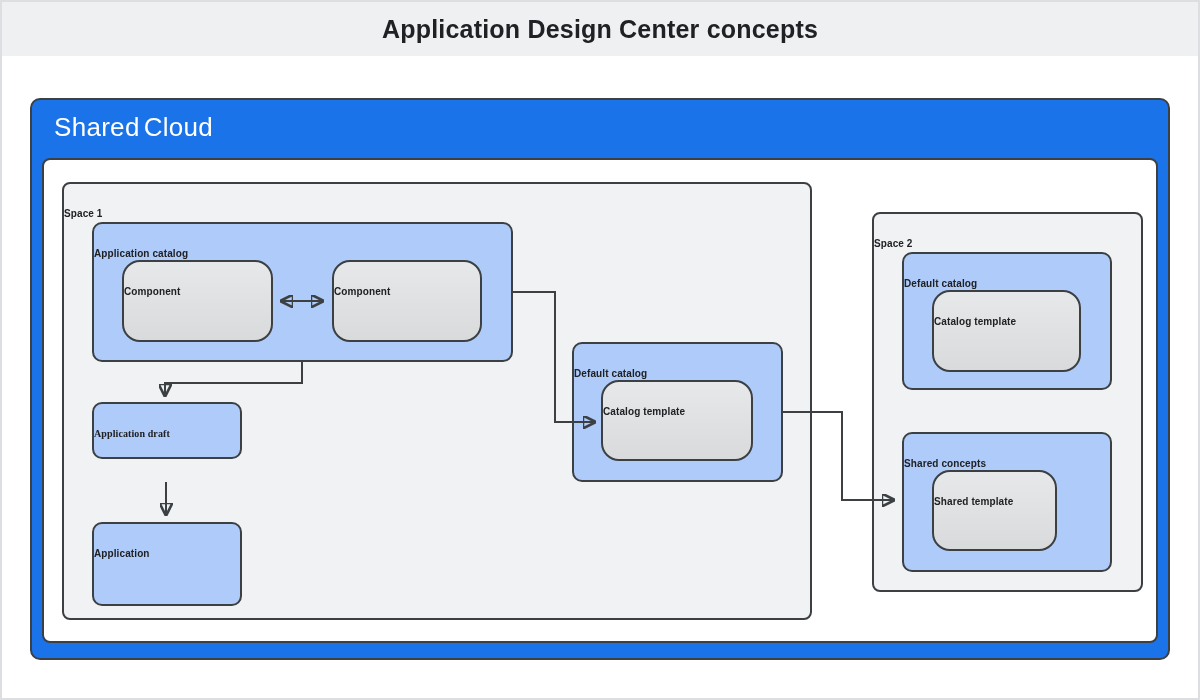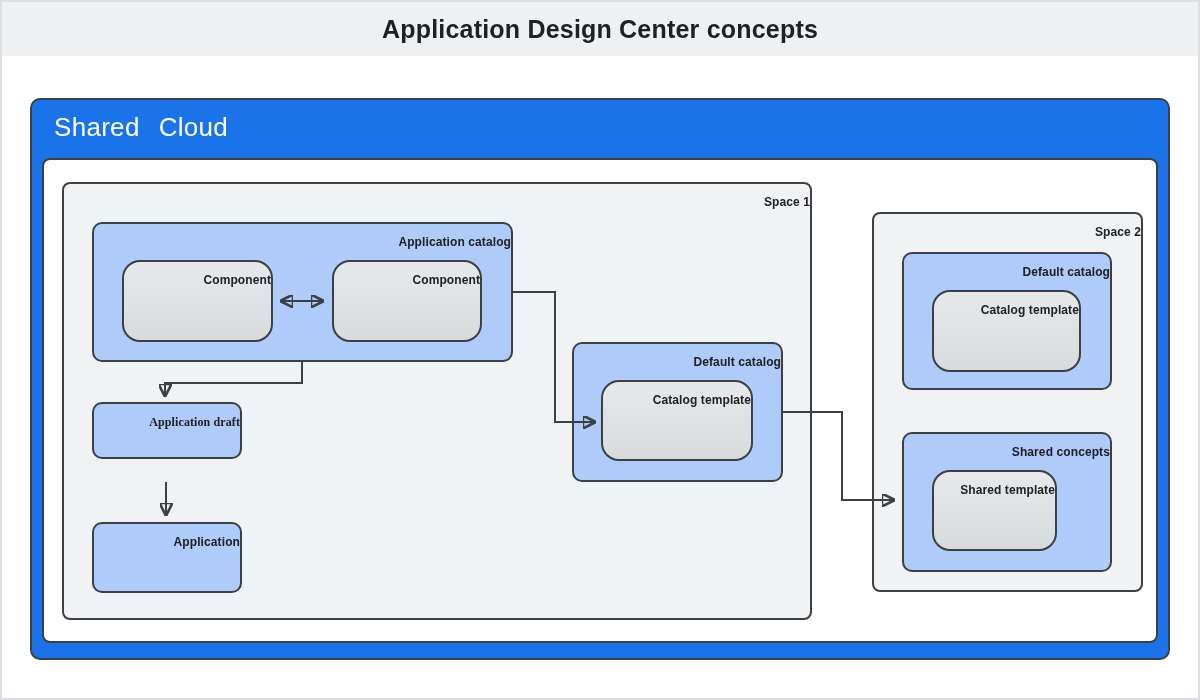--- a/index.html
+++ b/index.html
@@ -45,21 +45,21 @@
   }
   .brand {
     position: absolute;
     left: 22px; top: 12px;
     color: #ffffff;
     font-size: 26px;
     letter-spacing: 0.3px;
     white-space: nowrap;
   }
   .brand .brand-google { font-weight: 500; }
-  .brand .brand-cloud  { font-weight: 300; margin-left: 19px; }
+  .brand .brand-cloud  { font-weight: 300; margin-left: 4px; }
 
   
   .project-inner {
     position: absolute;
     left: 10px; top: 58px;
     width: 1116px; height: 485px;
     background: #ffffff;
     border: 2px solid var(--border-dark, #3c4043);
     border-radius: 8px;
   }
@@ -76,36 +76,36 @@
     border: 2px solid var(--border-dark, #3c4043);
     border-radius: 10px;
   }
   .node-gray {
     background: linear-gradient(var(--node-gray-top, #e7e8ea), var(--node-gray-bottom, #d9dadc));
     border: 2px solid var(--border-dark, #3c4043);
     border-radius: 18px;
   }
   .box-label {
     width: 100%;
-    text-align: right;
-    font-size: 12px;
+    text-align: left;
+    font-size: 10px;
     font-weight: 700;
     color: var(--text-dark, #202124);
-    padding-top: 11px;
+    padding-top: 24px;
     letter-spacing: 0.1px;
   }
 
   
   .space1            { left: 60px;  top: 180px; width: 750px; height: 438px; }
   .space2            { left: 870px; top: 210px; width: 271px; height: 380px; }
   .app-template      { left: 90px;  top: 220px; width: 421px; height: 140px; }
   .component-left    { left: 120px; top: 258px; width: 151px; height: 82px; }
   .component-right   { left: 330px; top: 258px; width: 150px; height: 82px; }
   .app-draft         { left: 90px;  top: 400px; width: 150px; height: 57px; font-family: Liberation Serif, serif; }
-  .application       { left: 90px;  top: 520px; width: 150px; height: 71px; }
+  .application       { left: 90px;  top: 520px; width: 150px; height: 84px; }
   .s1-catalog        { left: 570px; top: 340px; width: 211px; height: 140px; }
   .s1-cat-template   { left: 599px; top: 378px; width: 152px; height: 81px; }
   .s2-catalog        { left: 900px; top: 250px; width: 210px; height: 138px; }
   .s2-cat-template   { left: 930px; top: 288px; width: 149px; height: 82px; }
   .s2-shared         { left: 900px; top: 430px; width: 210px; height: 140px; }
   .s2-shared-template{ left: 930px; top: 468px; width: 125px; height: 81px; }
 
   .connectors {
     position: absolute;
     left: 0; top: 0;

